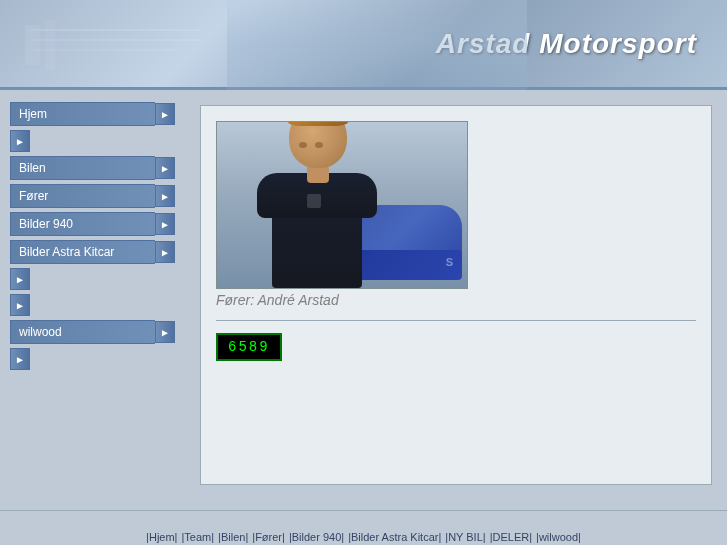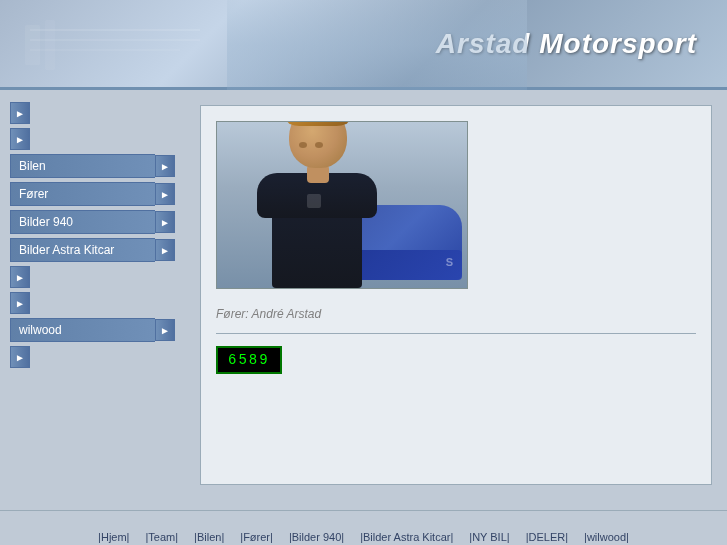--- a/index.html
+++ b/index.html
@@ -115,23 +115,23 @@
     }
     .driver-photo {
       width: 252px;
       height: 168px;
       background: linear-gradient(135deg, #6080a0 0%, #8090a8 30%, #90a0b0 50%, #7080a0 70%, #607090 100%);
       position: relative;
       overflow: hidden;
       border: 1px solid #809090;
     }
     .photo-caption {
-      font-size: 12px;
+      font-size: 14px;
       color: #808080;
-      margin-top: 18px;
+      margin-top: 3px;
       font-style: italic;
     }
     .divider {
       width: 100%;
       height: 1px;
       background: #9aabb8;
       margin: 12px 0;
     }
     .counter-box {
       background: #000000;
@@ -156,21 +156,21 @@
       border-top: 1px solid #9aabb8;
       font-size: 11px;
       color: #334466;
     }
     .footer a {
       color: #334466;
       text-decoration: none;
     }
     .footer-links {
       display: flex;
-      gap: 16px;
+      gap: 4px;
       margin-top: 17px;
     }
     .footer-link {
       color: #334466;
       text-decoration: none;
     }
   </style>
 </head>
 <body>
 
@@ -185,20 +185,21 @@
     </svg>
   </div>
   <div class="header-deco-lines"></div>
   <div class="header-title">Arstad Motorsport</div>
 </div>
 
 <div class="main-container">
 
   <div class="sidebar">
     <div class="nav-item">
+      <div class="nav-label">Hjem</div>
       <div class="nav-arrow">►</div>
     </div>
     <div class="nav-item">
       <div class="nav-arrow">►</div>
     </div>
     <div class="nav-item">
       <div class="nav-label">Bilen</div>
       <div class="nav-arrow">►</div>
     </div>
     <div class="nav-item">

